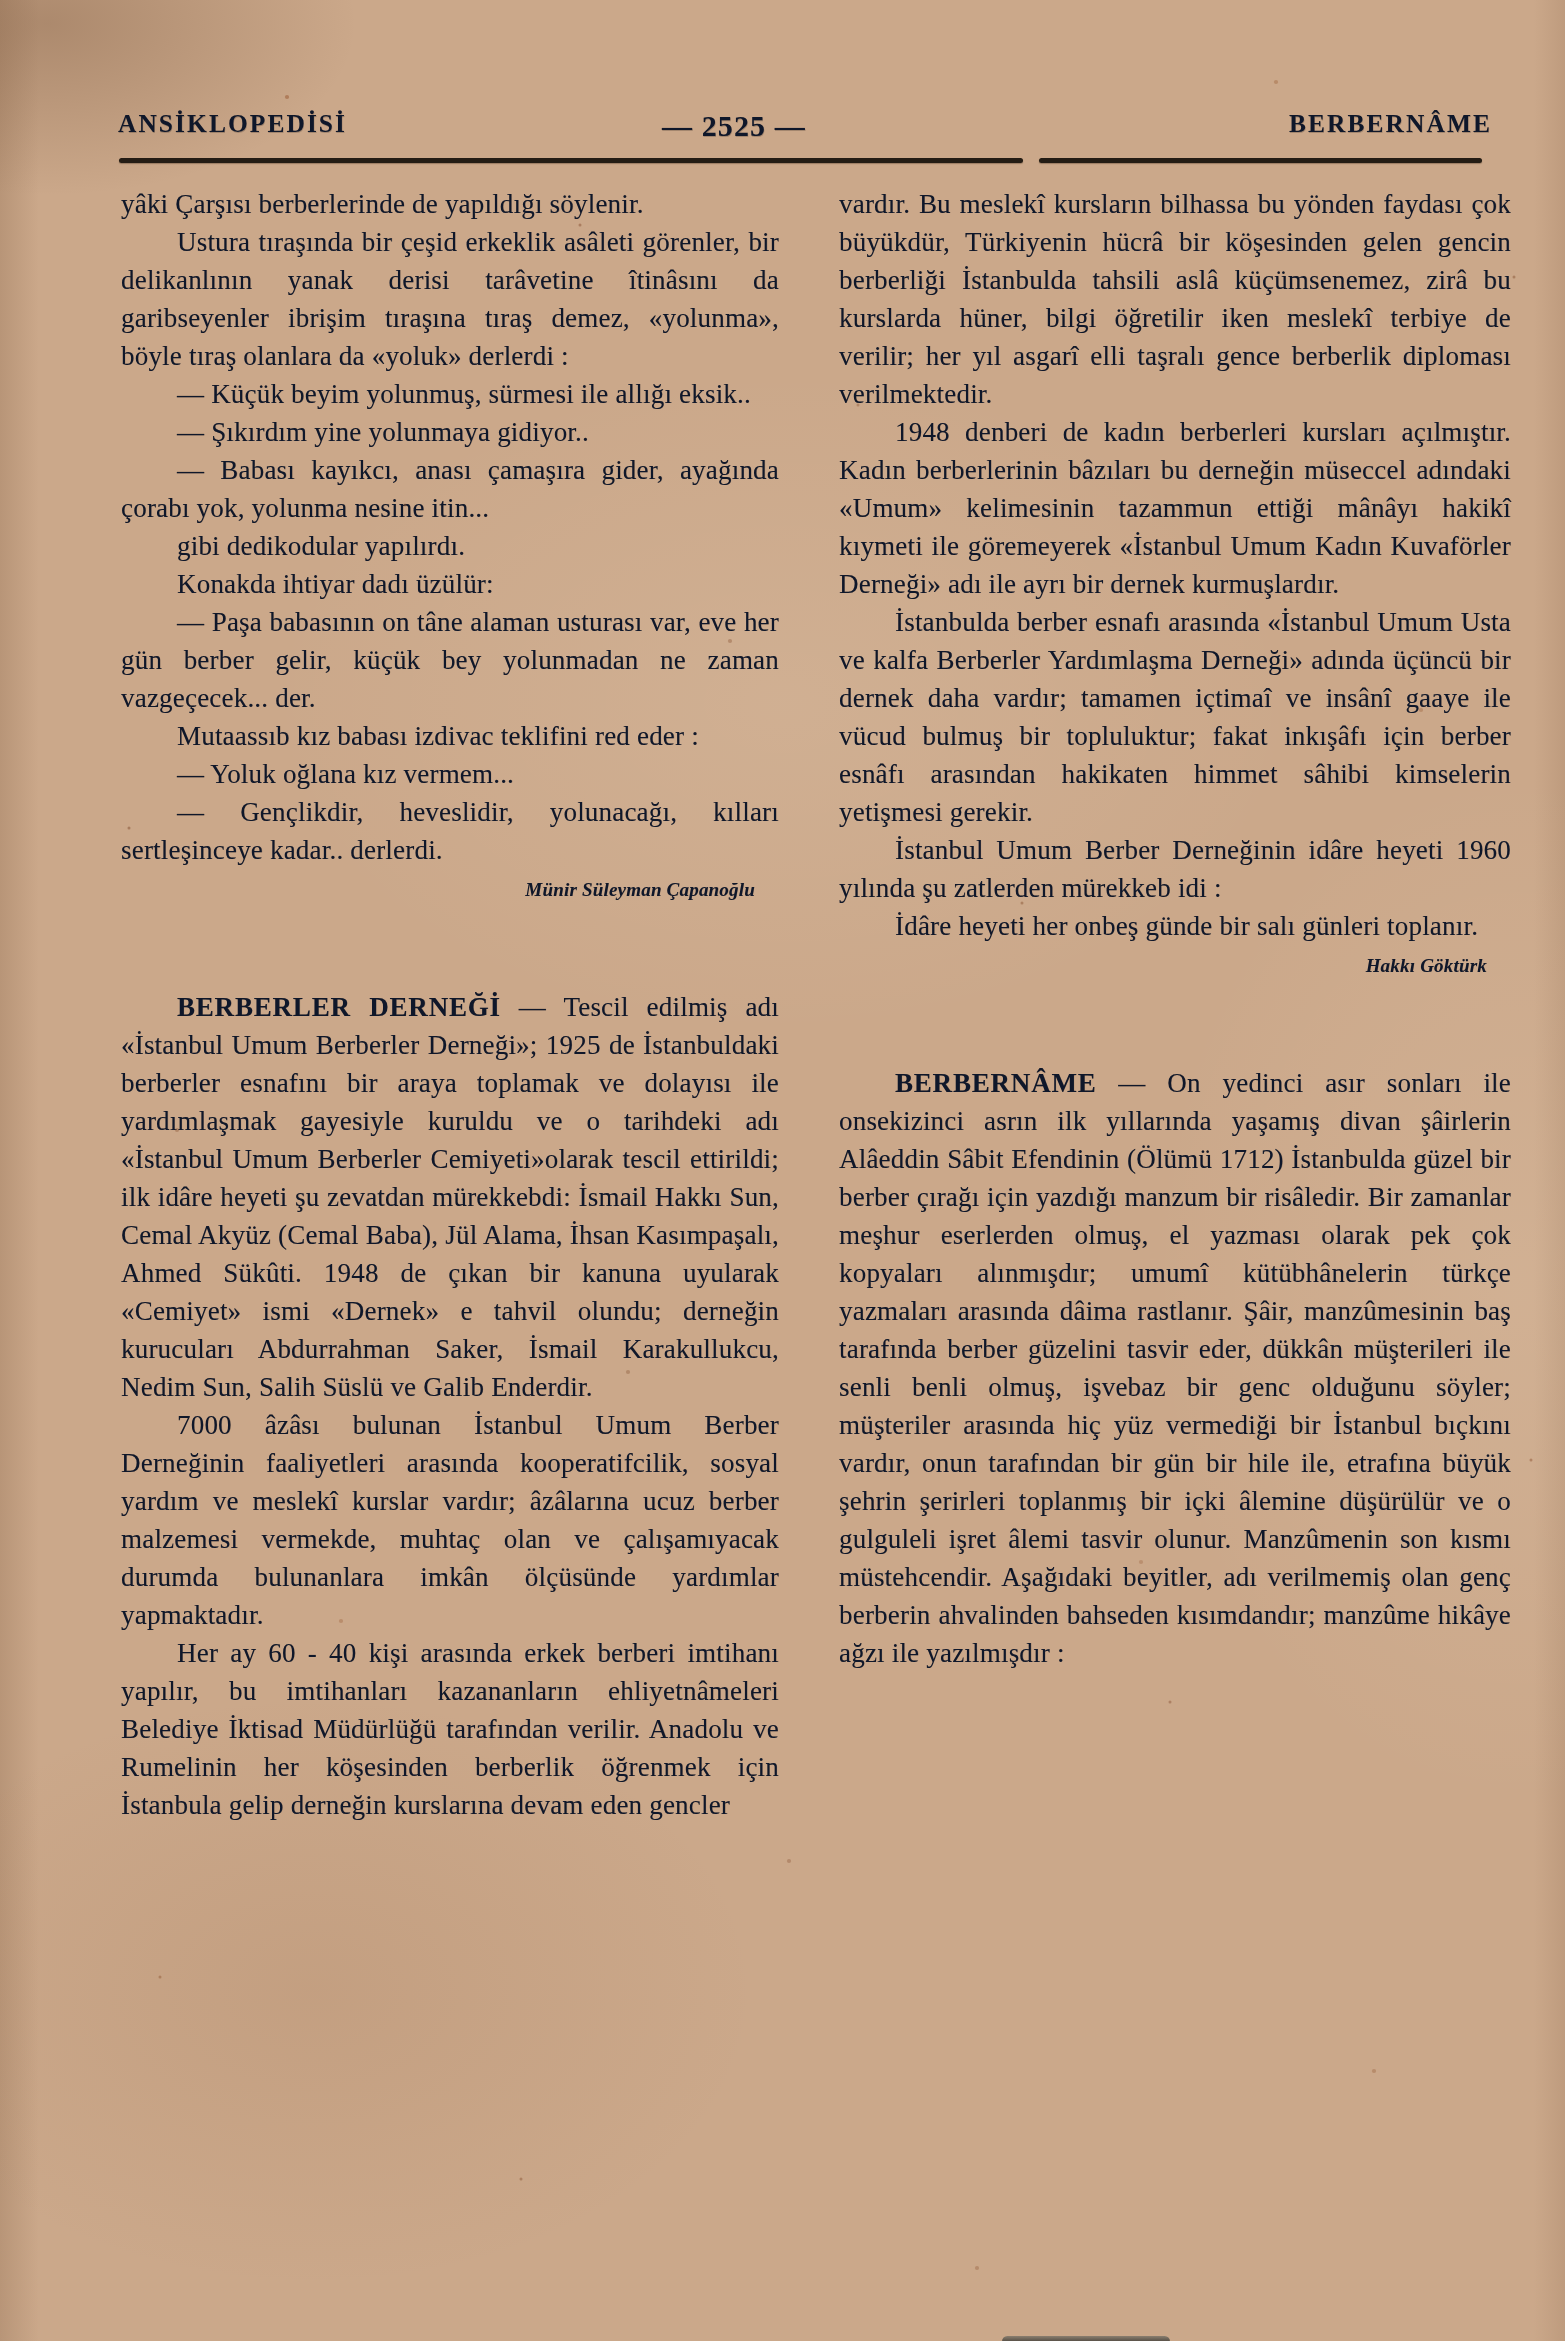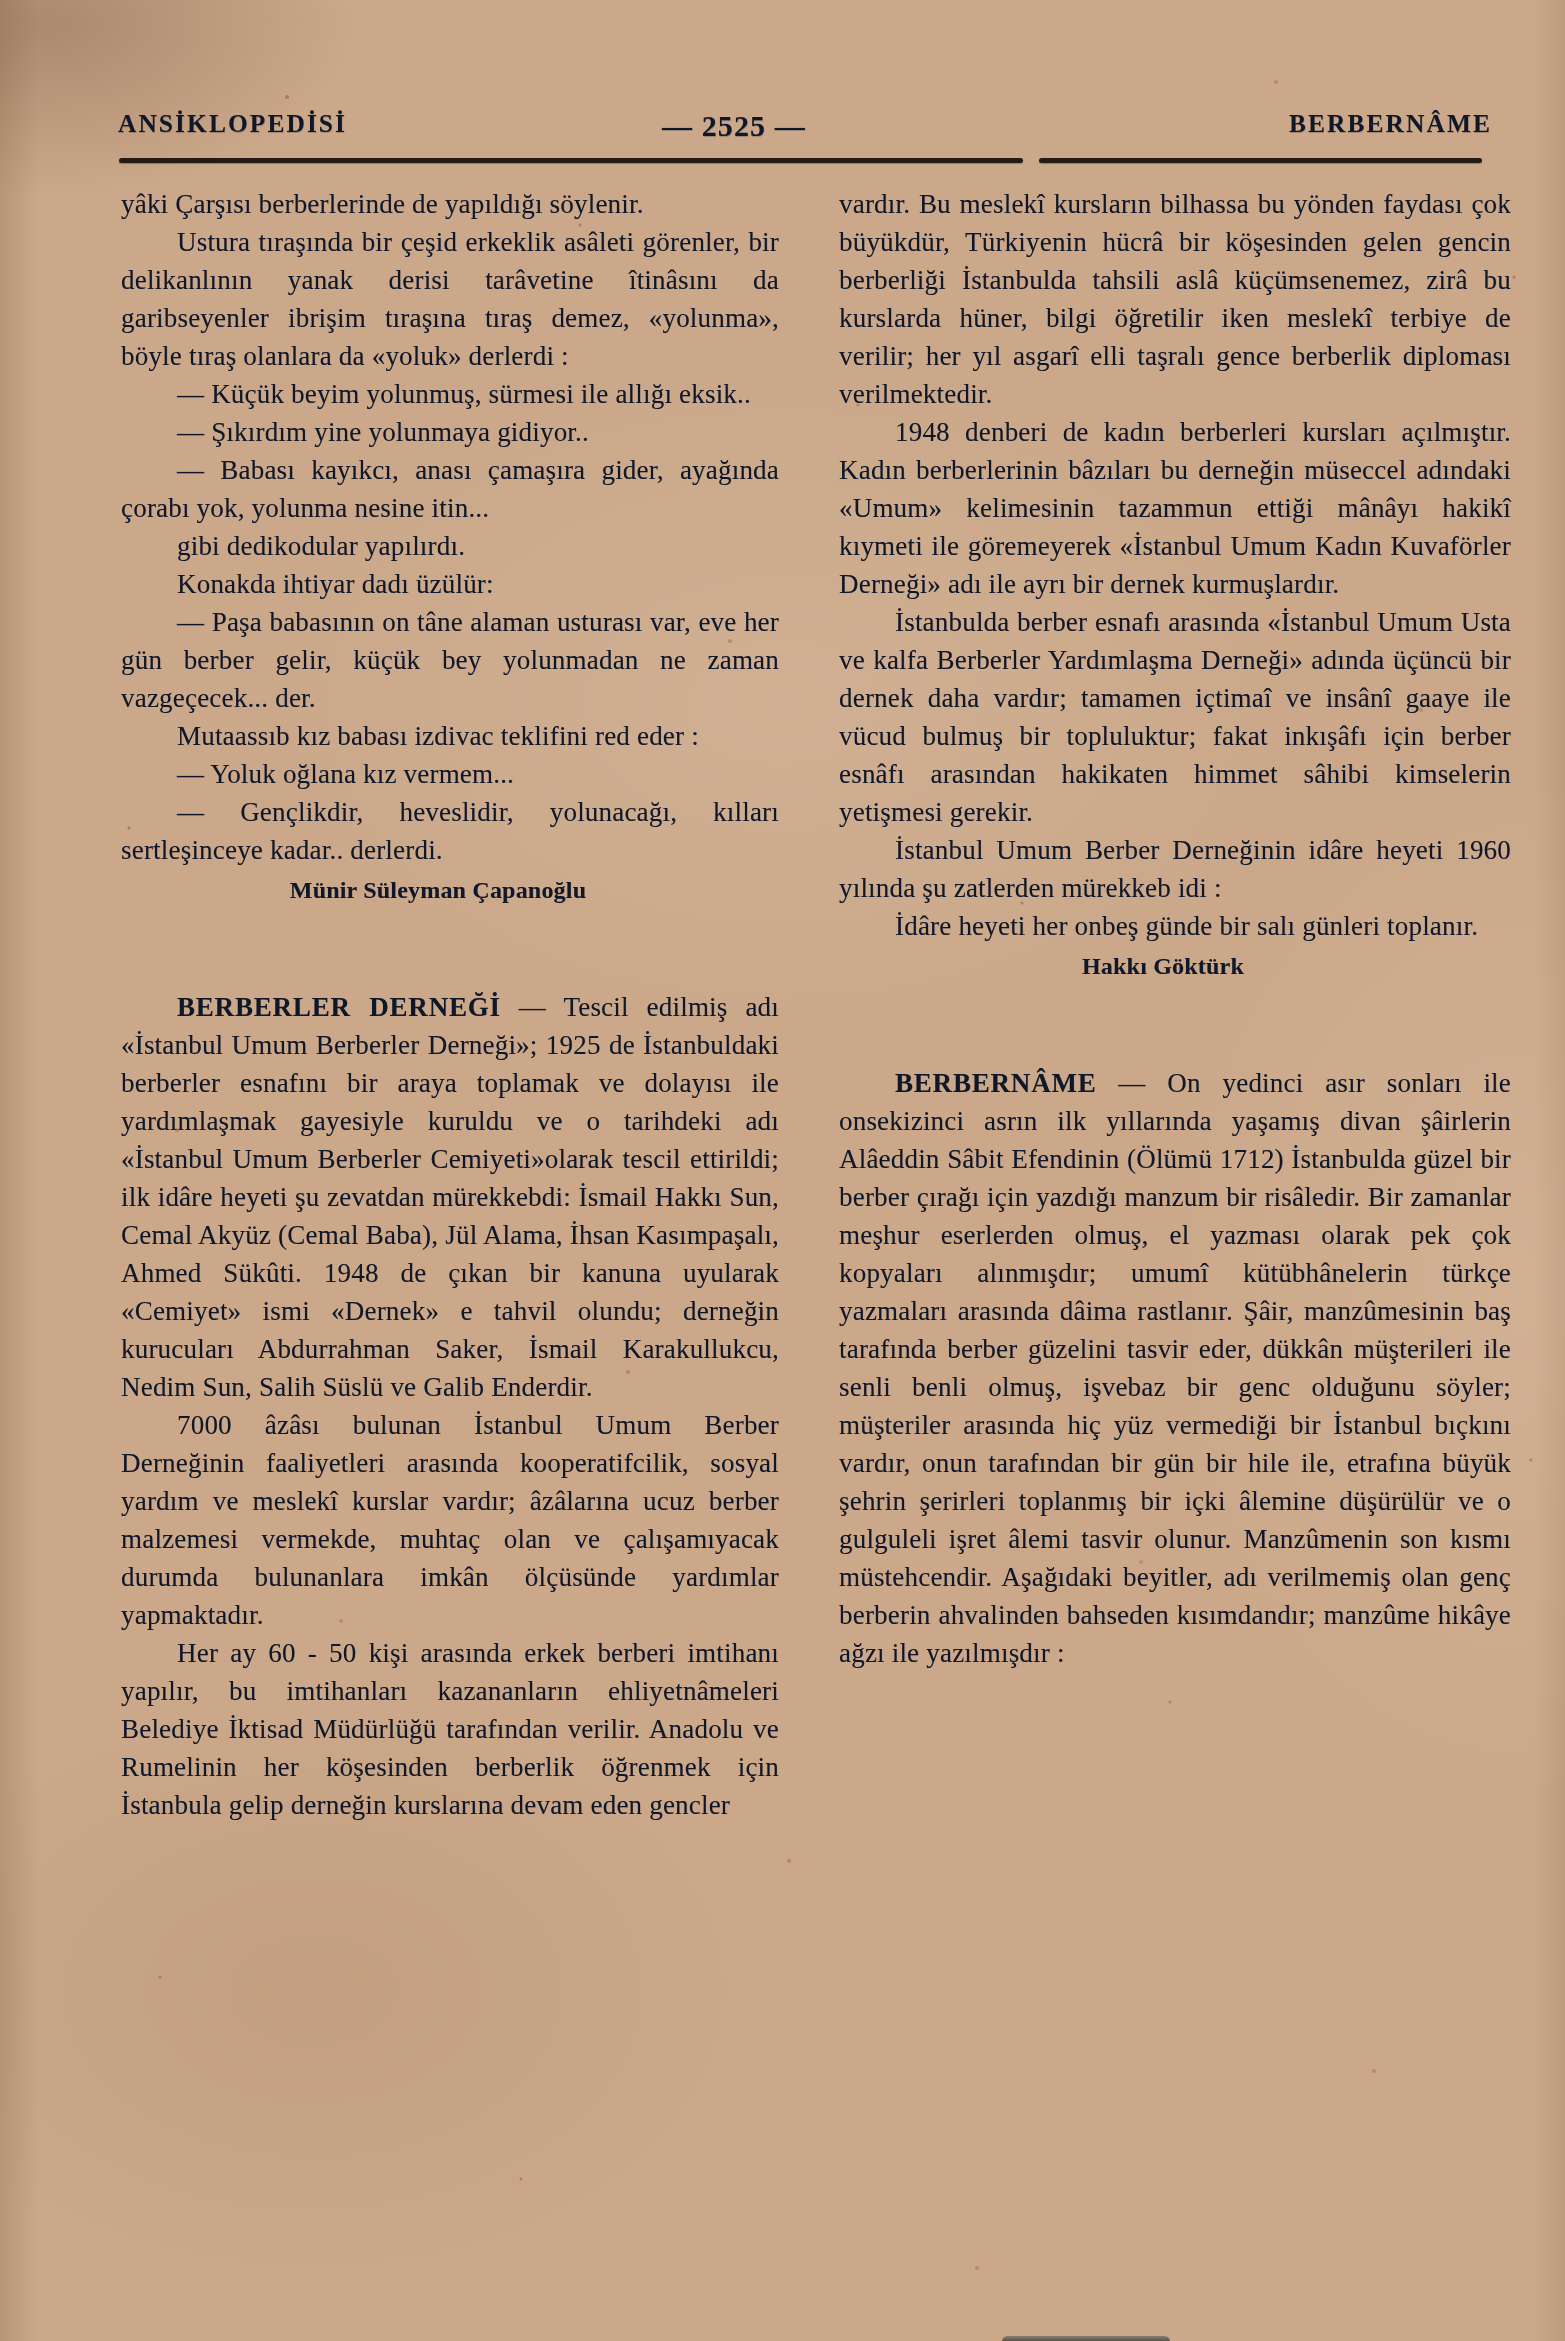--- a/index.html
+++ b/index.html
@@ -26,22 +26,22 @@
   #rule-left{left:119px;width:904px;}
   #rule-right{left:1039px;width:443px;}
 
   .col{position:absolute;top:185px;font-size:27px;line-height:38px;text-align:justify;
        letter-spacing:0.2px;color:#0f172a;
        text-shadow:0.3px 0.4px 0 rgba(43,34,25,.28);}
   #col-left{left:121px;width:658px;}
   #col-right{left:839px;width:672px;}
   .col p{margin:0;padding:0;text-indent:56px;}
   .col p.cont{text-indent:0;}
-  .col p.signature{text-align:center;text-indent:0;font-weight:bold;font-size:24px;
-                   padding-right:24px;margin-top:2.1px;}
+  .col p.signature{text-align:right;text-indent:0;font-weight:bold;font-size:19px;
+                   padding-right:24px;margin-top:2.1px;font-style:italic;}
   .col p.gap{margin-top:79px;}
   .col b.entry-head{font-weight:bold;letter-spacing:0.8px;}
 
   #specks{position:absolute;left:0;top:0;width:2.1px;height:2.1px;border-radius:50%;
     background:transparent;pointer-events:none;
     box-shadow:
       286px 96px 0 1.1px rgba(146,78,38,.45),
       579px 224px 0 0.5px rgba(120,60,30,.40),
       1275px 81px 0 1.1px rgba(150,86,44,.35),
       1513px 276px 0 0.5px rgba(120,64,32,.40),
@@ -85,21 +85,21 @@
     <p class="">— Babası kayıkcı, anası çamaşıra gider, ayağında çorabı yok, yolunma nesine itin...</p>
     <p class="">gibi dedikodular yapılırdı.</p>
     <p class="">Konakda ihtiyar dadı üzülür:</p>
     <p class="">— Paşa babasının on tâne alaman usturası var, eve her gün berber gelir, küçük bey yolunmadan ne zaman vazgeçecek... der.</p>
     <p class="">Mutaassıb kız babası izdivac teklifini red eder :</p>
     <p class="">— Yoluk oğlana kız vermem...</p>
     <p class="">— Gençlikdir, heveslidir, yolunacağı, kılları sertleşinceye kadar.. derlerdi.</p>
     <p class="signature">Münir Süleyman Çapanoğlu</p>
     <p class=" gap"><b class="entry-head">BERBERLER DERNEĞİ</b> — Tescil edilmiş adı «İstanbul Umum Berberler Derneği»; 1925 de İstanbuldaki berberler esnafını bir araya toplamak ve dolayısı ile yardımlaşmak gayesiyle kuruldu ve o tarihdeki adı «İstanbul Umum Berberler Cemiyeti»olarak tescil ettirildi; ilk idâre heyeti şu zevatdan mürekkebdi: İsmail Hakkı Sun, Cemal Akyüz (Cemal Baba), Jül Alama, İhsan Kasımpaşalı, Ahmed Sükûti. 1948 de çıkan bir kanuna uyularak «Cemiyet» ismi «Dernek» e tahvil olundu; derneğin kurucuları Abdurrahman Saker, İsmail Karakullukcu, Nedim Sun, Salih Süslü ve Galib Enderdir.</p>
     <p class="">7000 âzâsı bulunan İstanbul Umum Berber Derneğinin faaliyetleri arasında kooperatifcilik, sosyal yardım ve meslekî kurslar vardır; âzâlarına ucuz berber malzemesi vermekde, muhtaç olan ve çalışamıyacak durumda bulunanlara imkân ölçüsünde yardımlar yapmaktadır.</p>
-    <p class="">Her ay 60 - 50 kişi arasında erkek berberi imtihanı yapılır, bu imtihanları kazananların ehliyetnâmeleri Belediye İktisad Müdürlüğü tarafından verilir. Anadolu ve Rumelinin her köşesinden berberlik öğrenmek için İstanbula gelip derneğin kurslarına devam eden gencler</p>
+    <p class="">Her ay 60 - 40 kişi arasında erkek berberi imtihanı yapılır, bu imtihanları kazananların ehliyetnâmeleri Belediye İktisad Müdürlüğü tarafından verilir. Anadolu ve Rumelinin her köşesinden berberlik öğrenmek için İstanbula gelip derneğin kurslarına devam eden gencler</p>
   </div>
 <div class="col" id="col-right">
     <p class="cont">vardır. Bu meslekî kursların bilhassa bu yönden faydası çok büyükdür, Türkiyenin hücrâ bir köşesinden gelen gencin berberliği İstanbulda tahsili aslâ küçümsenemez, zirâ bu kurslarda hüner, bilgi öğretilir iken meslekî terbiye de verilir; her yıl asgarî elli taşralı gence berberlik diploması verilmektedir.</p>
     <p class="">1948 denberi de kadın berberleri kursları açılmıştır. Kadın berberlerinin bâzıları bu derneğin müseccel adındaki «Umum» kelimesinin tazammun ettiği mânâyı hakikî kıymeti ile göremeyerek «İstanbul Umum Kadın Kuvaförler Derneği» adı ile ayrı bir dernek kurmuşlardır.</p>
     <p class="">İstanbulda berber esnafı arasında «İstanbul Umum Usta ve kalfa Berberler Yardımlaşma Derneği» adında üçüncü bir dernek daha vardır; tamamen içtimaî ve insânî gaaye ile vücud bulmuş bir topluluktur; fakat inkışâfı için berber esnâfı arasından hakikaten himmet sâhibi kimselerin yetişmesi gerekir.</p>
     <p class="">İstanbul Umum Berber Derneğinin idâre heyeti 1960 yılında şu zatlerden mürekkeb idi :</p>
     <p class="">İdâre heyeti her onbeş günde bir salı günleri toplanır.</p>
     <p class="signature">Hakkı Göktürk</p>
     <p class=" gap"><b class="entry-head">BERBERNÂME</b> — On yedinci asır sonları ile onsekizinci asrın ilk yıllarında yaşamış divan şâirlerin Alâeddin Sâbit Efendinin (Ölümü 1712) İstanbulda güzel bir berber çırağı için yazdığı manzum bir risâledir. Bir zamanlar meşhur eserlerden olmuş, el yazması olarak pek çok kopyaları alınmışdır; umumî kütübhânelerin türkçe yazmaları arasında dâima rastlanır. Şâir, manzûmesinin baş tarafında berber güzelini tasvir eder, dükkân müşterileri ile senli benli olmuş, işvebaz bir genc olduğunu söyler; müşteriler arasında hiç yüz vermediği bir İstanbul bıçkını vardır, onun tarafından bir gün bir hile ile, etrafına büyük şehrin şerirleri toplanmış bir içki âlemine düşürülür ve o gulguleli işret âlemi tasvir olunur. Manzûmenin son kısmı müstehcendir. Aşağıdaki beyitler, adı verilmemiş olan genç berberin ahvalinden bahseden kısımdandır; manzûme hikâye ağzı ile yazılmışdır :</p>
   </div>

